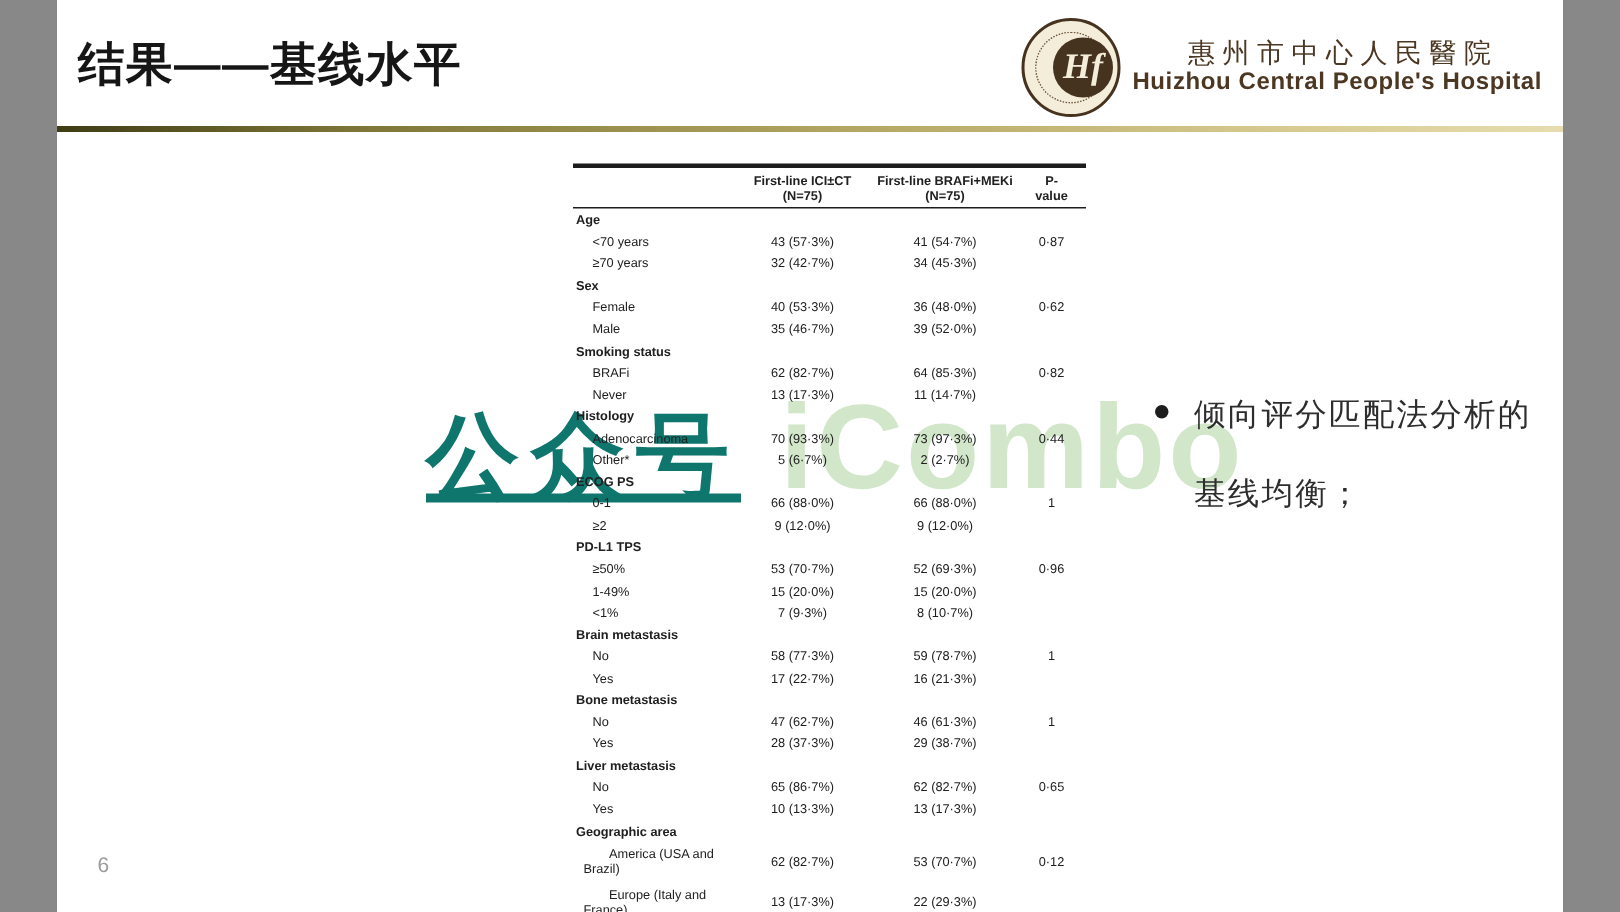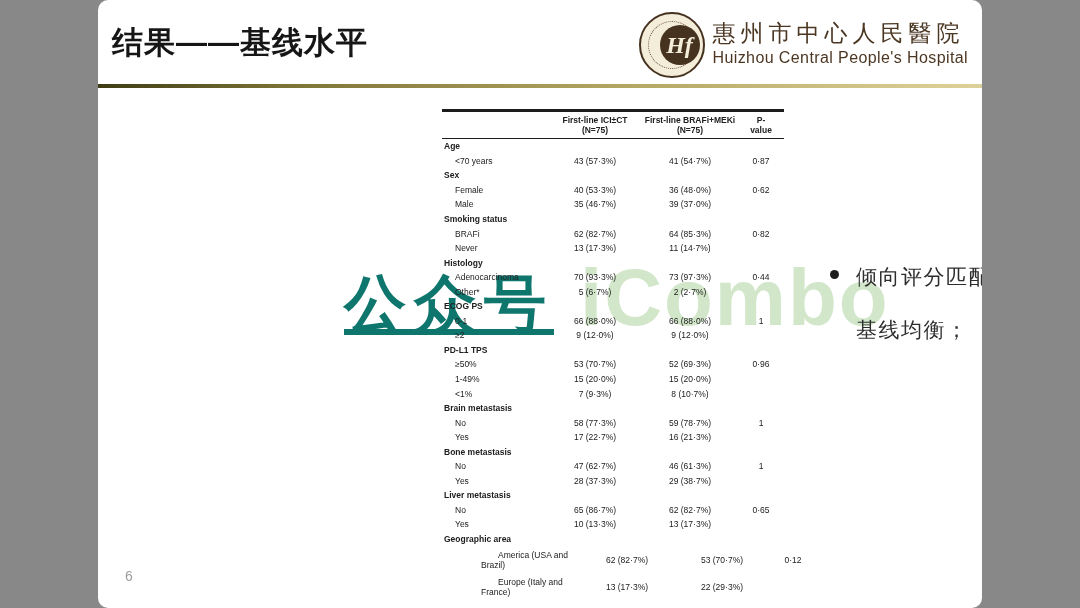--- a/index.html
+++ b/index.html
@@ -1,21 +1,20 @@
 <!DOCTYPE html>
 <html><head>
 <meta charset="utf-8">
 <style>
   * { margin:0; padding:0; box-sizing:border-box; }
   html,body { background:#888; }
   .slide {
-    position:relative; width:884px; height:608px; margin:0 auto;
+    position:relative; width:1004px; height:608px; margin:0 auto;
     background:#ffffff; overflow:hidden;
     font-family:"Liberation Sans","DejaVu Sans",sans-serif;
-    border-radius:10px;
   }
 
   
   .slide-title {
     position:absolute; left:14px; top:22px;
     font-size:31px; font-weight:bold; color:#161616; letter-spacing:1px;
     z-index:3;
   }
   .gold-line {
     position:absolute; left:0; top:84px; width:1080px; height:4px;
@@ -36,25 +35,25 @@
   }
   .seal-inner {
     position:absolute; left:19px; top:11px; width:40px; height:40px;
     border-radius:50%; background:#46331f; color:#f4edda;
     display:flex; align-items:center; justify-content:center;
     font-family:"Liberation Serif","DejaVu Serif",serif;
     font-style:italic; font-weight:bold; font-size:24px; line-height:1;
   }
   .logo-text { display:flex; flex-direction:column; align-items:flex-start; }
   .logo-zh {
-    font-family:Liberation Mono, monospace;
-    font-size:23px; color:#4c3723; letter-spacing:5px; white-space:nowrap; line-height:1.1;
+    font-family:Liberation Serif, serif;
+    font-size:18px; color:#4c3723; letter-spacing:5px; white-space:nowrap; line-height:1.1;margin-left:37px;
   }
   .logo-en {
-    font-size:16px; font-weight:normal; color:#4c3723; letter-spacing:0.4px;
+    font-size:16px; font-weight:bold; color:#4c3723; letter-spacing:0.4px;
     white-space:nowrap; margin-top:0;text-align:right;
   }
 
   
   .watermark {
     position:absolute; left:246px; top:252px; z-index:1;
     white-space:nowrap; user-select:none;
   }
   .wm-zh {
     font-size:62px; letter-spacing:8px; color:#0f766e; font-weight:bold;
@@ -76,21 +75,21 @@
     border-top:3px solid #1c1c1c; border-bottom:1.5px solid #1c1c1c;
     padding:3px 0 3px 0; align-items:center;
   }
   .hcell { text-align:center; font-weight:bold; line-height:10px; }
   .hcell span { display:block; }
   .tbody { }
   .trow {
     display:grid; grid-template-columns:106px 94px 96px 46px;
     height:14.55px; align-items:center;
   }
-  .trow.tall { height:27px;margin-left:32px; }
+  .trow.tall { height:27px; }
   .tcell { line-height:10px; }
   .tcell.c0 { padding-left:13px; text-align:left; }
   .trow.cat .c0 { padding-left:2px; font-weight:bold; }
   .trow.tall .c0 { padding-left:7px; text-indent:17px; }
   .tcell.c1, .tcell.c2, .tcell.c3 { text-align:center; }
 
   
   .note { position:absolute; left:726px; top:250px; width:310px; z-index:2; }
   .note-dot {
     position:absolute; left:6px; top:20px; width:9px; height:9px;
@@ -151,36 +150,42 @@
           <div class="tcell c1"></div>
           <div class="tcell c2"></div>
           <div class="tcell c3"></div>
         </div>
         <div class="trow">
           <div class="tcell c0">&lt;70 years</div>
           <div class="tcell c1">43 (57·3%)</div>
           <div class="tcell c2">41 (54·7%)</div>
           <div class="tcell c3">0·87</div>
         </div>
+        <div class="trow">
+          <div class="tcell c0">≥70 years</div>
+          <div class="tcell c1">32 (42·7%)</div>
+          <div class="tcell c2">34 (45·3%)</div>
+          <div class="tcell c3"></div>
+        </div>
         <div class="trow cat">
           <div class="tcell c0">Sex</div>
           <div class="tcell c1"></div>
           <div class="tcell c2"></div>
           <div class="tcell c3"></div>
         </div>
         <div class="trow">
           <div class="tcell c0">Female</div>
           <div class="tcell c1">40 (53·3%)</div>
           <div class="tcell c2">36 (48·0%)</div>
           <div class="tcell c3">0·62</div>
         </div>
         <div class="trow">
           <div class="tcell c0">Male</div>
           <div class="tcell c1">35 (46·7%)</div>
-          <div class="tcell c2">39 (37·0%)</div>
+          <div class="tcell c2">39 (52·0%)</div>
           <div class="tcell c3"></div>
         </div>
         <div class="trow cat">
           <div class="tcell c0">Smoking status</div>
           <div class="tcell c1"></div>
           <div class="tcell c2"></div>
           <div class="tcell c3"></div>
         </div>
         <div class="trow">
           <div class="tcell c0">BRAFi</div>

